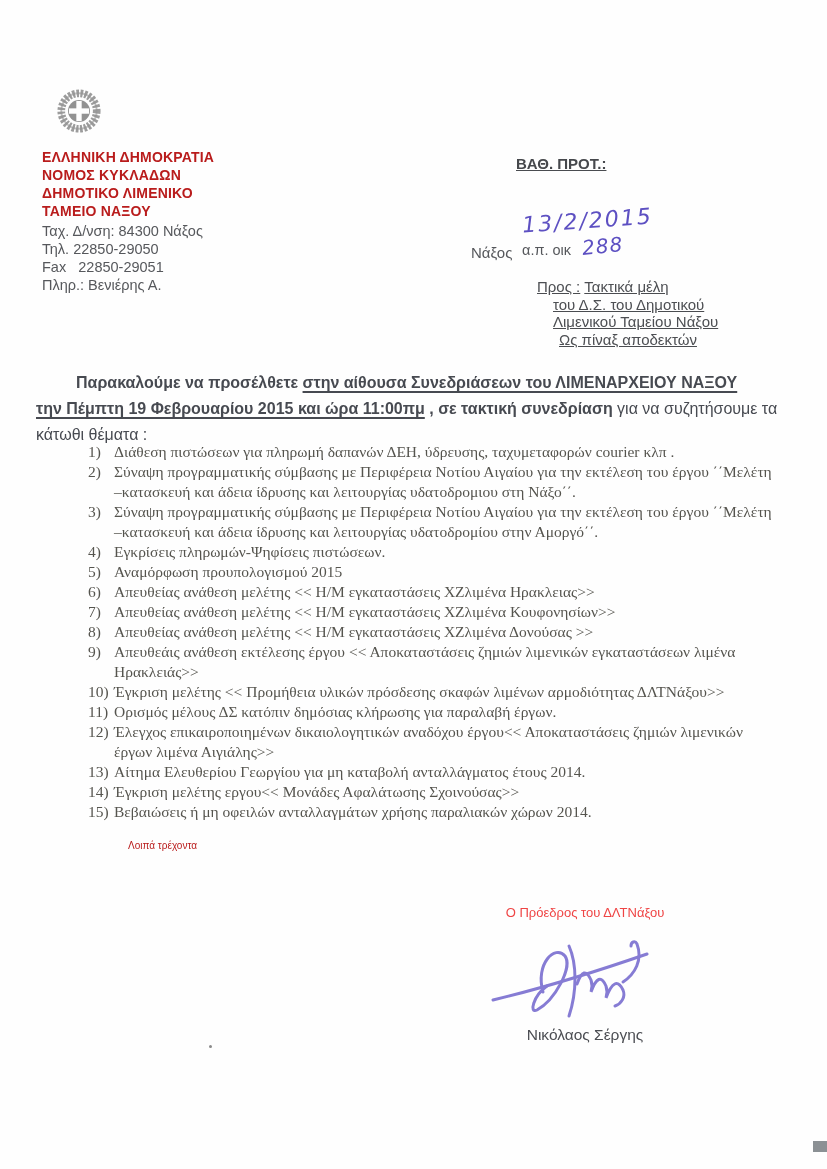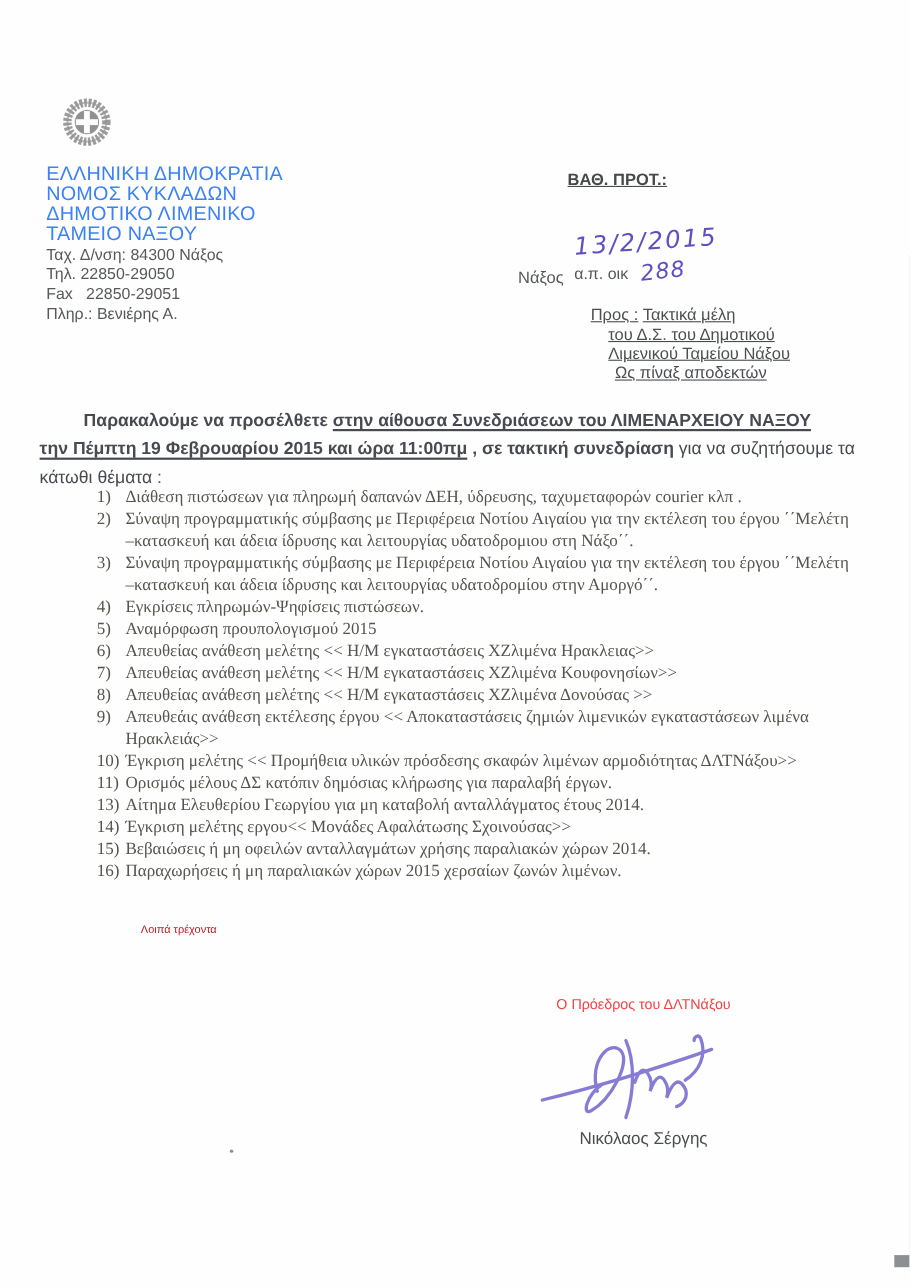--- a/index.html
+++ b/index.html
@@ -5,21 +5,21 @@
   * { margin:0; padding:0; box-sizing:border-box; }
   html,body { background:#e8e8e8; }
   .page {
     position:relative; width:827px; height:1169px; margin:0 auto;
     background:#fefefe; overflow:hidden;
     font-family:"Liberation Sans", sans-serif; color:#4a4c50;
   }
   
   .hdr-left { position:absolute; left:42px; top:88px; width:300px; }
   .emblem { width:46px; height:48px; margin-left:14px; margin-bottom:8px; opacity:.8; }
-  .hdr-left .bold-lines div { font-weight:400; font-size:18px; line-height:18px; letter-spacing:.2px; color:#3b82f6; }
+  .hdr-left .bold-lines div { font-weight:700; font-size:14px; line-height:18px; letter-spacing:.2px; color:#b91c1c; }
   .hdr-left .reg-lines div { font-size:14.5px; line-height:18px; color:#56585c; white-space:pre; }
   .hdr-left .reg-lines { margin-top:2px; }
   
   .hdr-right { position:absolute; left:464px; top:155px; width:340px;text-decoration:underline; }
   .proto { font-weight:700; font-size:15px; color:#46484c; margin-left:52px; }
   .date-row { position:relative; margin-top:38px; height:46px; }
   .place { position:absolute; left:7px; top:14px; font-size:15px; color:#55575b;margin-top:20px; }
   .hand { color:#5d50c2; font-family:"DejaVu Sans", sans-serif; font-style:italic; }
   .hand-date { position:absolute; left:58px; top:-2px; font-size:22px; letter-spacing:2px; transform:rotate(-4deg); font-weight:500;}
   .ap-label { position:absolute; left:58px; top:32px; font-size:14.5px; color:#55575b; }
@@ -135,30 +135,30 @@
       <div class="agenda-item">
       <span class="agenda-num">9)</span><span>Απευθεάις ανάθεση εκτέλεσης έργου &lt;&lt; Αποκαταστάσεις ζημιών λιμενικών εγκαταστάσεων λιμένα Ηρακλειάς&gt;&gt;</span>
     </div>
       <div class="agenda-item">
       <span class="agenda-num">10)</span><span>Έγκριση μελέτης &lt;&lt; Προμήθεια υλικών πρόσδεσης σκαφών λιμένων αρμοδιότητας ΔΛΤΝάξου&gt;&gt;</span>
     </div>
       <div class="agenda-item">
       <span class="agenda-num">11)</span><span>Ορισμός μέλους ΔΣ κατόπιν δημόσιας κλήρωσης για παραλαβή έργων.</span>
     </div>
       <div class="agenda-item">
+      <span class="agenda-num">12)</span><span>Έλεγχος επικαιροποιημένων δικαιολογητικών αναδόχου έργου&lt;&lt; Αποκαταστάσεις ζημιών λιμενικών έργων λιμένα Αιγιάλης&gt;&gt;</span>
+    </div>
+      <div class="agenda-item">
       <span class="agenda-num">13)</span><span>Αίτημα Ελευθερίου Γεωργίου για μη καταβολή ανταλλάγματος έτους 2014.</span>
     </div>
       <div class="agenda-item">
       <span class="agenda-num">14)</span><span>Έγκριση μελέτης εργου&lt;&lt; Μονάδες Αφαλάτωσης Σχοινούσας&gt;&gt;</span>
     </div>
       <div class="agenda-item">
       <span class="agenda-num">15)</span><span>Βεβαιώσεις ή μη  οφειλών ανταλλαγμάτων χρήσης  παραλιακών χώρων 2014.</span>
-    </div>
-      <div class="agenda-item">
-      <span class="agenda-num">16)</span><span>Παραχωρήσεις ή μη  παραλιακών χώρων 2015 χερσαίων ζωνών λιμένων.</span>
     </div>
     </div>
 
   <div class="closing">Λοιπά τρέχοντα</div>
 
   <div class="sig-block">
     <div class="sig-title">Ο Πρόεδρος του ΔΛΤΝάξου</div>
     <svg class="sig-svg" viewBox="0 0 200 86" fill="none" stroke="#7a6ed0" stroke-width="3" stroke-linecap="round" opacity="0.9">
       <path d="M8,66 C50,56 110,38 162,20"></path>
       <path d="M58,58 C50,30 70,10 80,22 C88,33 70,66 52,76 C44,80 48,62 62,52"></path>

